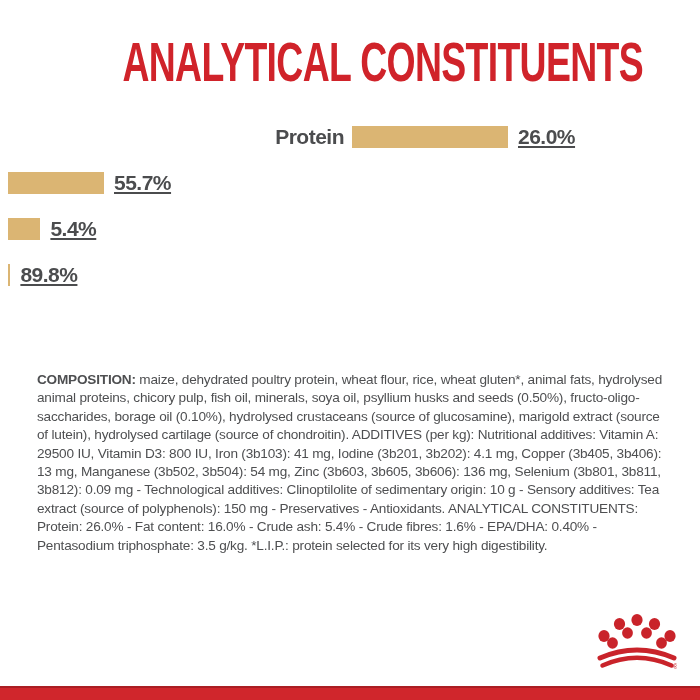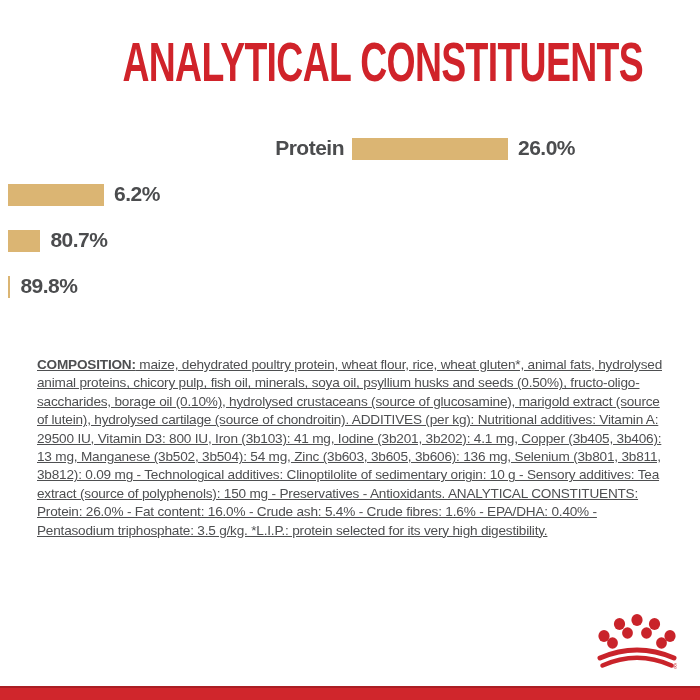--- a/index.html
+++ b/index.html
@@ -12,40 +12,41 @@
   
   .title { position:absolute; top:30px; left:0; width:700px; text-align:center; }
   .title-inner {
     display:inline-block; white-space:nowrap;
     font-size:55px; font-weight:700; letter-spacing:-1px;
     color:var(--accent,#d0232a);
     transform:scaleX(0.68); transform-origin:center;
   }
   
   .chart { position:absolute; top:114px; left:0; width:700px; }
-  .chart-row { display:flex; align-items:flex-end; height:46px; }
+  .chart-row { display:flex; align-items:center; height:46px; }
   .row-label {
     width:344px; text-align:right;
     font-size:21px; font-weight:700; letter-spacing:-0.5px;
     color:var(--textdark,#4b4c4e);
   }
   .row-bar {
     margin-left:8px; height:22px; min-width:2px;
     background:var(--bartan,#dbb573);
   }
   .row-value {
     margin-left:10px;
     font-size:21px; font-weight:700; letter-spacing:-0.5px;
     color:var(--textdark,#4b4c4e);
+    text-decoration:underline;
   }
   
   .composition {
-    position:absolute; left:37px; top:356px; width:630px;
+    position:absolute; left:37px; top:371px; width:630px;
     font-size:13.6px; line-height:18.4px; letter-spacing:-0.2px;
-    color:var(--textbody,#4e4f51); text-align:left;text-decoration:underline;
+    color:var(--textbody,#4e4f51); text-align:left;
   }
   .comp-label { font-weight:700; }
   
   .crown { position:absolute; left:597px; top:612px; width:80px; height:58px; }
   
   .footer-band {
     position:absolute; left:0; bottom:0; width:700px; height:14px;
     background:var(--bandred,#d0262c);
     border-top:2px solid #aa1e23;
   }
@@ -61,26 +62,26 @@
 
   <div class="chart">
     <div class="chart-row">
       <div class="row-label">Protein</div>
       <div class="row-bar" style="width: 156px; background: rgb(219, 181, 115);"></div>
       <div class="row-value">26.0%</div>
     </div>
 
     <div class="chart-row">
       <div class="row-bar" style="width: 96px; background: rgb(219, 181, 115);"></div>
-      <div class="row-value">6.2%</div>
+      <div class="row-value">55.7%</div>
     </div>
 
     <div class="chart-row">
       <div class="row-bar" style="width: 32.4px; background: rgb(219, 181, 115);"></div>
-      <div class="row-value">80.7%</div>
+      <div class="row-value">5.4%</div>
     </div>
 
 
     <div class="chart-row">
       <div class="row-bar" style="width: 2.4px; background: rgb(219, 181, 115);"></div>
       <div class="row-value">89.8%</div>
     </div>
   </div>
 
   <p class="composition">

